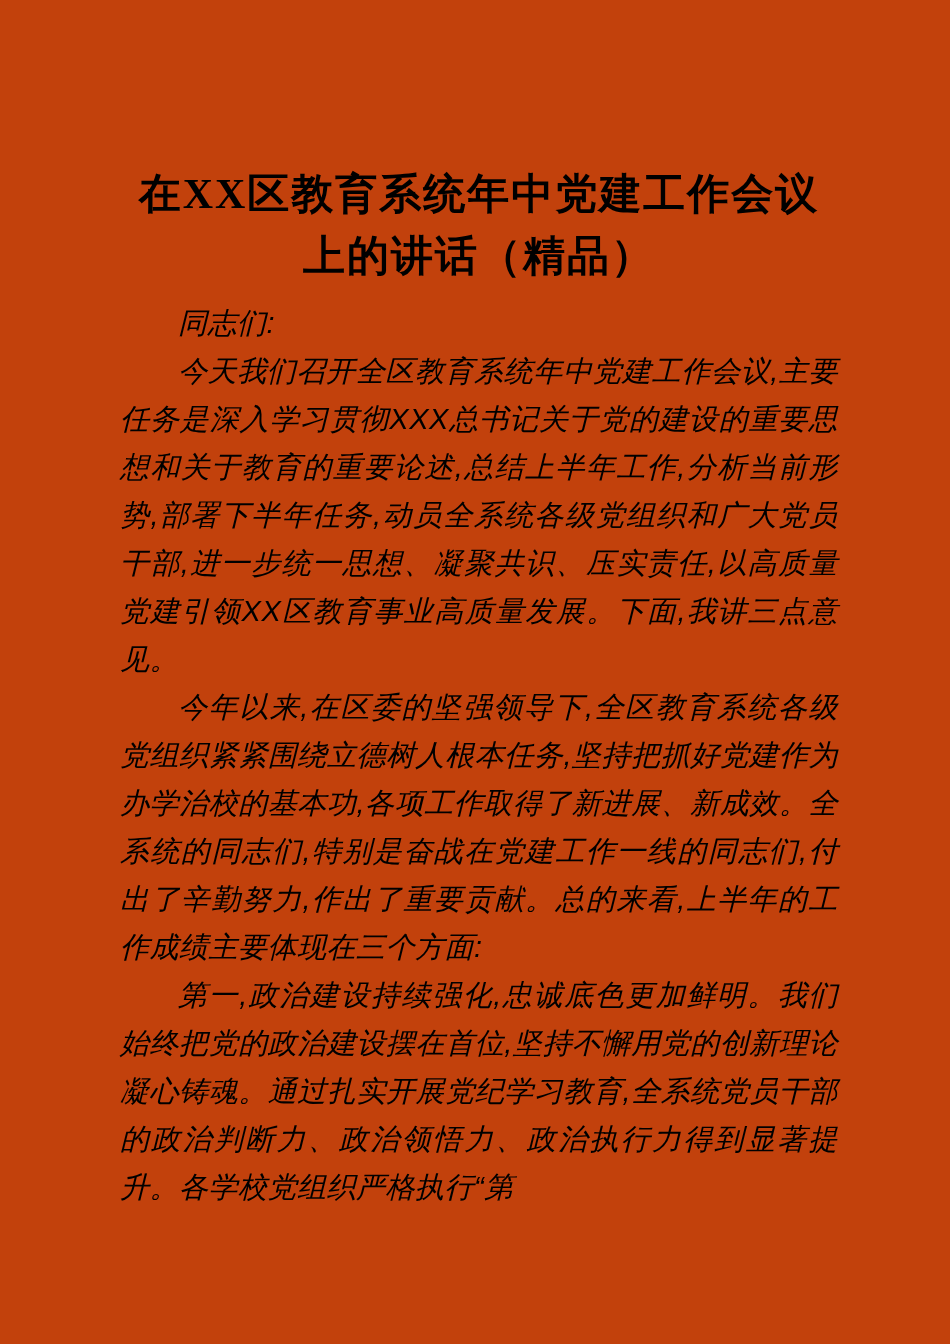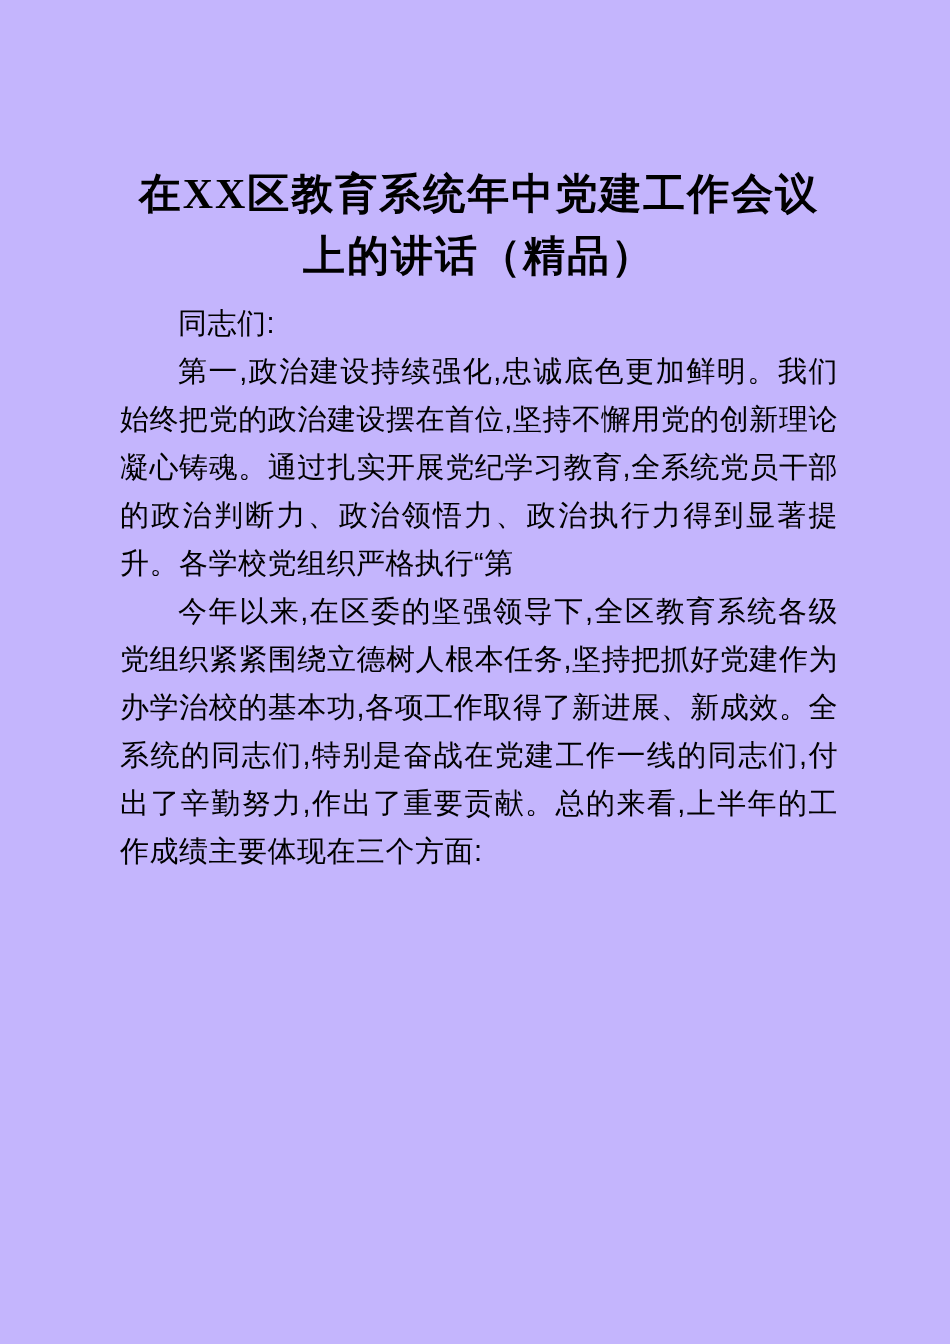--- a/index.html
+++ b/index.html
@@ -4,21 +4,21 @@
 <style>
   html, body {
     margin: 0;
     padding: 0;
     background: #ffffff;
   }
   .page {
     position: relative;
     width: 950px;
     height: 1344px;
-    background: #c4b5fd;
+    background: #c2410c;
     color: #000000;
     overflow: hidden;
     box-sizing: border-box;
     padding: 163px 112px 0 120px;
   }
   .doc-title {
     font-family: "Liberation Serif", "DejaVu Serif", serif;
     font-weight: 700;
     font-size: 42px;
     line-height: 62px;
@@ -28,29 +28,31 @@
   }
   .doc-body p {
     font-family: "Liberation Sans", "DejaVu Sans", sans-serif;
     font-size: 29px;
     line-height: 48px;
     text-align: justify;
     text-indent: 58px;
     margin: 0;
     word-break: break-all;
     letter-spacing: 0.5px;
+    font-style: italic;
   }
   .doc-body p.heading {
     
     font-weight: 400;
   }
 </style>
 </head>
 <body>
 
 <div class="page">
   <h1 class="doc-title">在XX区教育系统年中党建工作会议上的讲话（精品）</h1>
   <div class="doc-body" id="doc-body">
       <p class="body-paragraph">同志们:</p>
+      <p class="body-paragraph">今天我们召开全区教育系统年中党建工作会议,主要任务是深入学习贯彻XXX总书记关于党的建设的重要思想和关于教育的重要论述,总结上半年工作,分析当前形势,部署下半年任务,动员全系统各级党组织和广大党员干部,进一步统一思想、凝聚共识、压实责任,以高质量党建引领XX区教育事业高质量发展。下面,我讲三点意见。</p>
+      <p class="body-paragraph">今年以来,在区委的坚强领导下,全区教育系统各级党组织紧紧围绕立德树人根本任务,坚持把抓好党建作为办学治校的基本功,各项工作取得了新进展、新成效。全系统的同志们,特别是奋战在党建工作一线的同志们,付出了辛勤努力,作出了重要贡献。总的来看,上半年的工作成绩主要体现在三个方面:</p>
       <p class="body-paragraph">第一,政治建设持续强化,忠诚底色更加鲜明。我们始终把党的政治建设摆在首位,坚持不懈用党的创新理论凝心铸魂。通过扎实开展党纪学习教育,全系统党员干部的政治判断力、政治领悟力、政治执行力得到显著提升。各学校党组织严格执行“第</p>
-      <p class="body-paragraph">今年以来,在区委的坚强领导下,全区教育系统各级党组织紧紧围绕立德树人根本任务,坚持把抓好党建作为办学治校的基本功,各项工作取得了新进展、新成效。全系统的同志们,特别是奋战在党建工作一线的同志们,付出了辛勤努力,作出了重要贡献。总的来看,上半年的工作成绩主要体现在三个方面:</p>
     </div>
 </div>
 
 </body></html>

